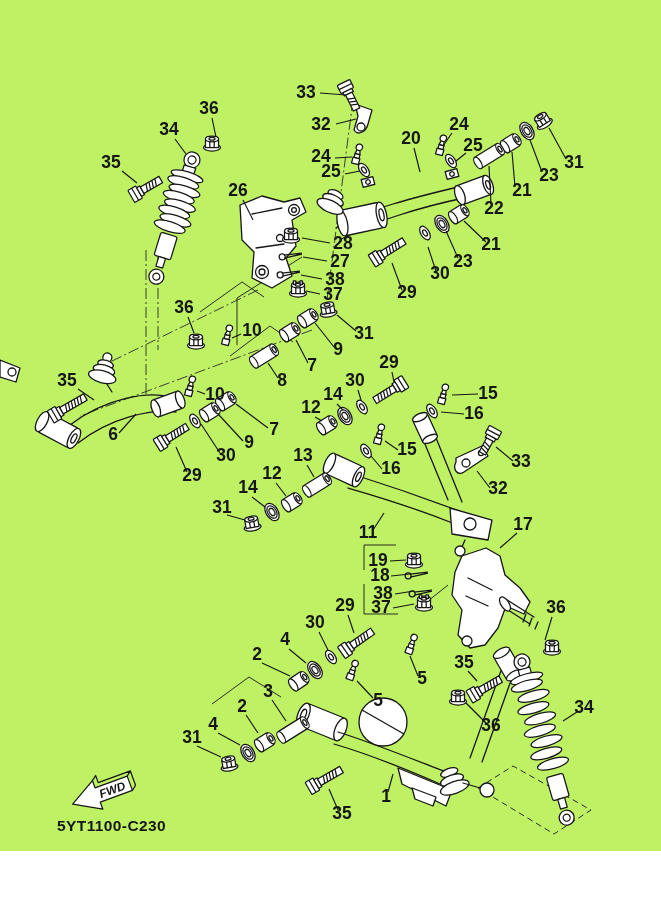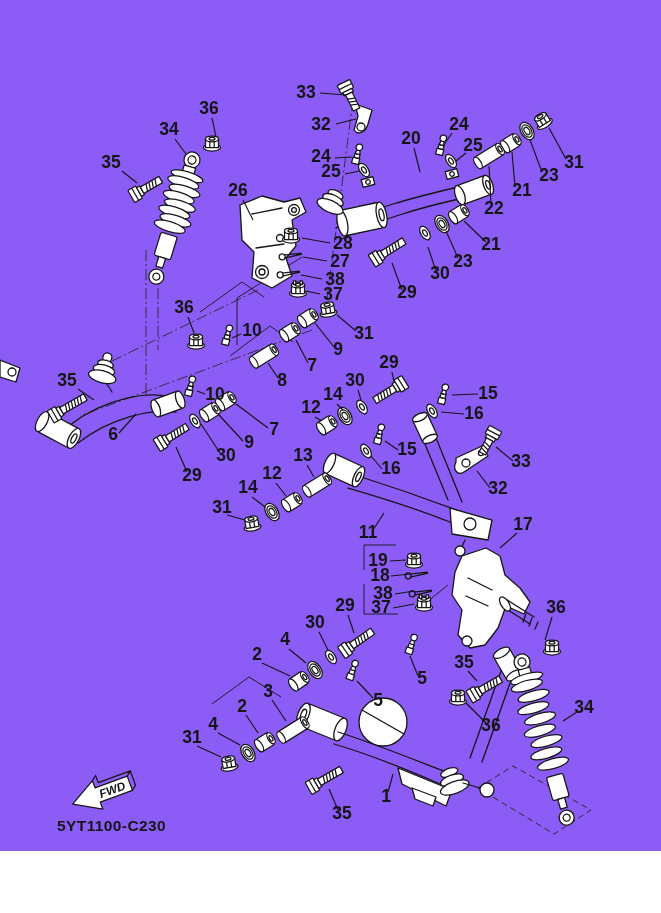--- a/index.html
+++ b/index.html
@@ -1,16 +1,16 @@
 <!DOCTYPE html>
 <html><head>
 <meta charset="utf-8">
 <style>
   html,body{margin:0;padding:0;background:#fff;}
-  .page{position:relative;width:661px;height:851px;background:#8b5cf6;overflow:hidden;
+  .page{position:relative;width:661px;height:851px;background:#bef264;overflow:hidden;
         font-family:"Liberation Sans",sans-serif;}
   svg{position:absolute;left:0;top:0;}
   .plabel{font-family:"Liberation Sans",sans-serif;font-weight:700;font-size:17.5px;fill:#161616;}
   .leader{stroke:#161616;stroke-width:1.15;fill:none;}
   .pt{stroke:#161616;stroke-width:1.3;fill:#ffffff;stroke-linejoin:round;stroke-linecap:round;}
   .ptn{stroke:#161616;stroke-width:1.3;fill:none;stroke-linejoin:round;stroke-linecap:round;}
   .thin{stroke:#161616;stroke-width:0.9;fill:none;}
   .dashdot{stroke:#2a2a2a;stroke-width:0.9;fill:none;stroke-dasharray:11 3 2 3;}
   .dash{stroke:#2a2a2a;stroke-width:1;fill:none;stroke-dasharray:6 4;}
   .code-text{font-family:"Liberation Sans",sans-serif;font-weight:700;font-size:15.5px;fill:#161616;letter-spacing:.4px;}

